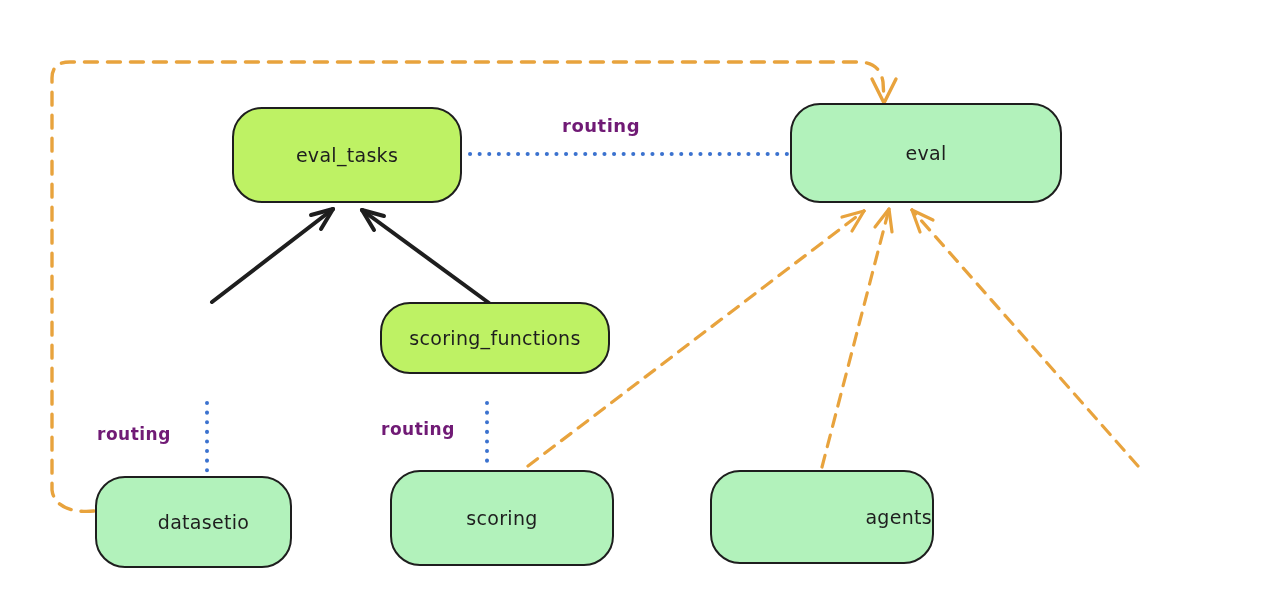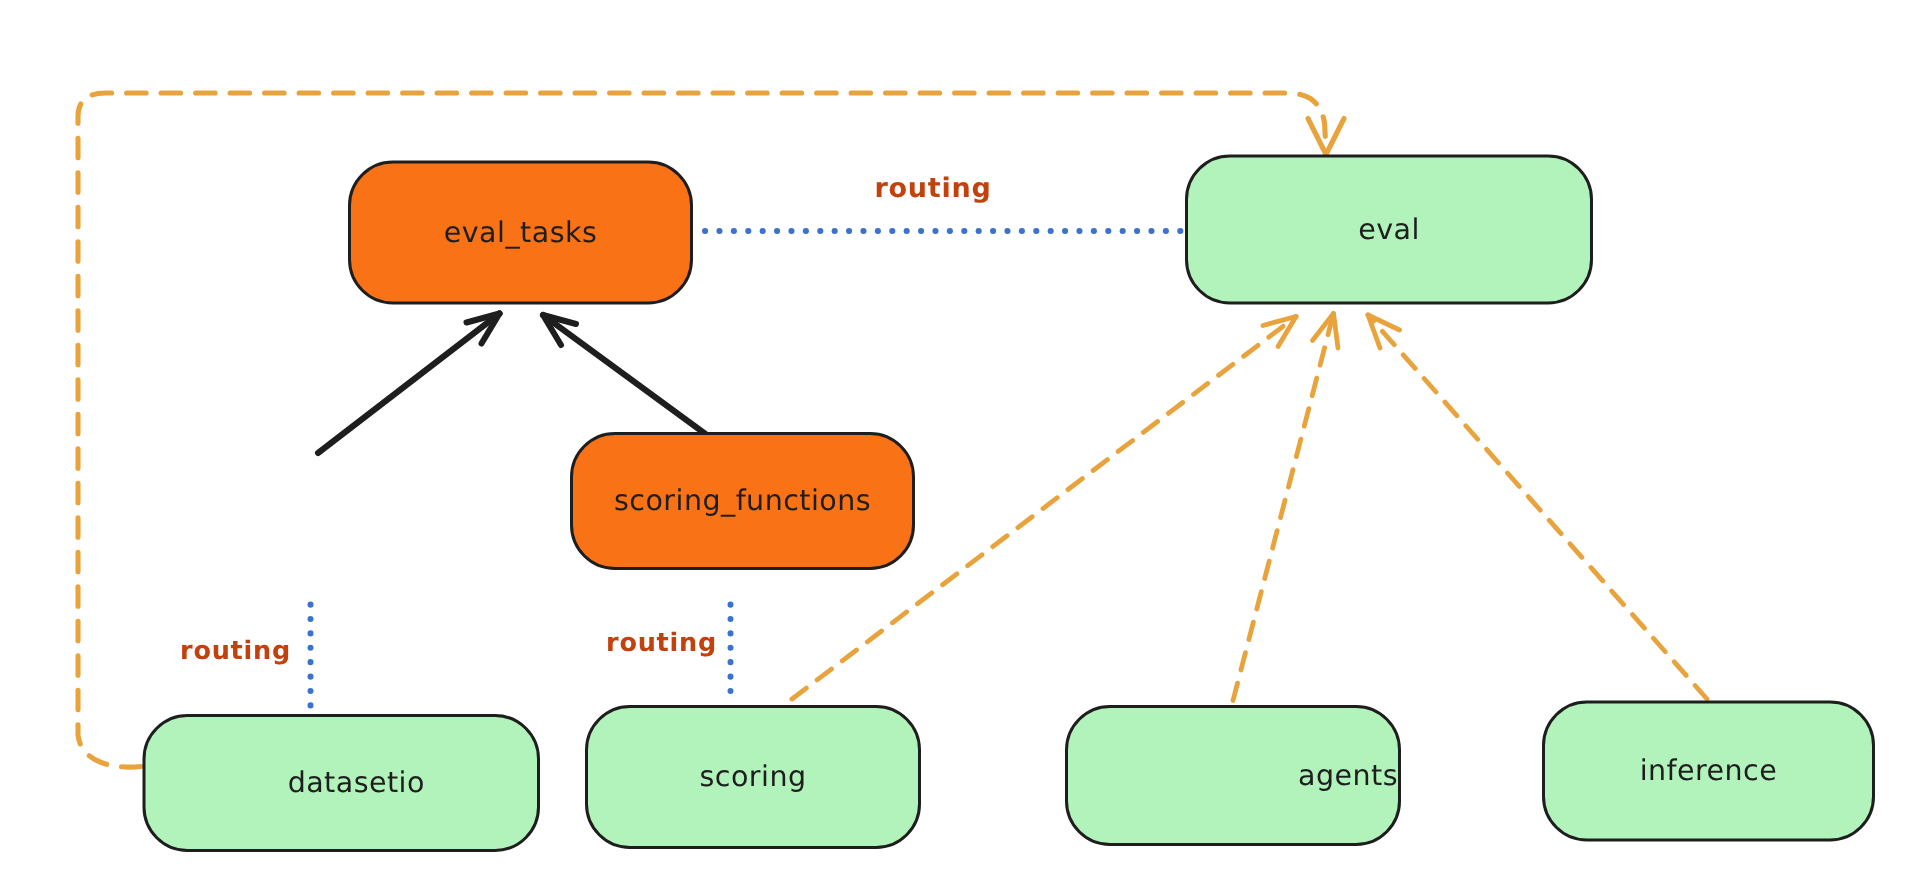--- a/index.html
+++ b/index.html
@@ -13,33 +13,33 @@
   svg.connectors{position:absolute;left:0;top:0;width:1280px;height:596px;}
   .node{
     position:absolute;
     border:2.5px solid #1e1e1e;
     border-radius:30px;
     display:flex;align-items:center;justify-content:center;
     font-size:19px;color:#1e1e1e;
     letter-spacing:0.3px;
     box-sizing:border-box;
   }
-  .node.blue{background:#f97316;}
+  .node.blue{background:#bef264;}
   .node.green{background:#b2f2bb;}
   #n-eval-tasks{left:232px;top:107px;width:230px;height:96px;}
   #n-eval{left:790px;top:103px;width:272px;height:100px;}
   #n-datasets{left:97px;top:306px;width:234px;height:92px;}
-  #n-scoring-functions{left:380px;top:288px;width:230px;height:92px;}
-  #n-datasetio{left:95px;top:476px;width:265px;height:92px;padding-left:20px;}
+  #n-scoring-functions{left:380px;top:302px;width:230px;height:72px;}
+  #n-datasetio{left:95px;top:476px;width:197px;height:92px;padding-left:20px;}
   #n-scoring{left:390px;top:470px;width:224px;height:96px;}
   #n-agents{left:710px;top:470px;width:224px;height:94px;justify-content:flex-end;}
   #n-inference{left:1028px;top:467px;width:222px;height:94px;}
   .routing{
-    position:absolute;width:120px;text-align:center;
-    color:#c2410c;font-size:17px;font-weight:600;letter-spacing:0.5px;
+    position:absolute;width:120px;text-align:left;
+    color:#701a75;font-size:17px;font-weight:600;letter-spacing:0.5px;
   }
   #r-top{left:562px;top:115px;font-size:18px;}
   #r-left{left:97px;top:424px;}
   #r-mid{left:381px;top:419px;}
 </style>
 </head>
 <body>
 
 <div class="canvas">
 
@@ -112,21 +112,18 @@
   </div>
 
   <div class="node green" id="n-scoring">
     <span>scoring</span>
   </div>
 
   <div class="node green" id="n-agents">
     <span>agents</span>
   </div>
 
-  <div class="node green" id="n-inference">
-    <span>inference</span>
-  </div>
 
   <div class="routing" id="r-top">routing</div>
   <div class="routing" id="r-left">routing</div>
   <div class="routing" id="r-mid">routing</div>
 
 </div>
 
 </body></html>

